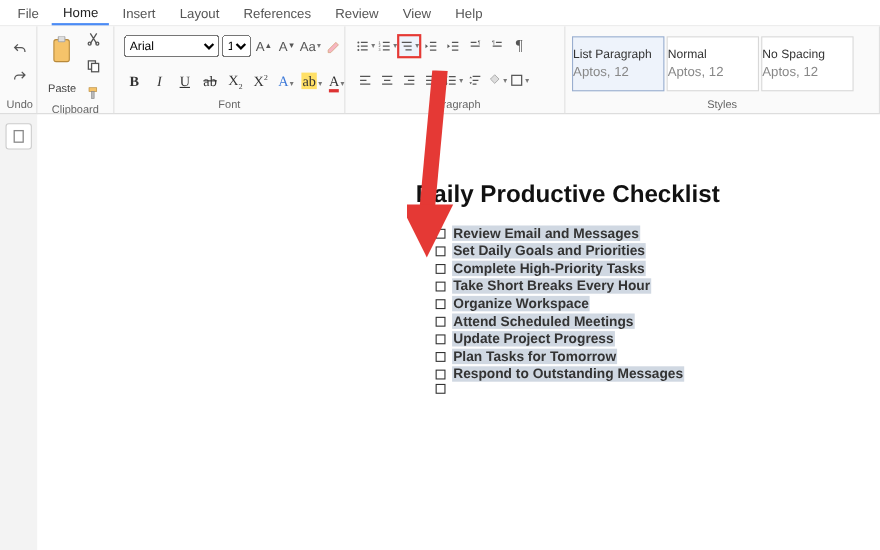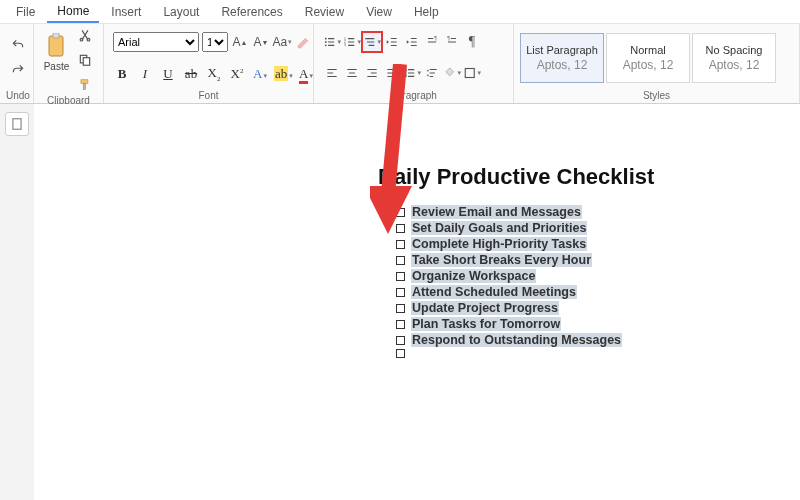--- a/index.html
+++ b/index.html
@@ -45,21 +45,21 @@
   }
   .group-body { flex: 1; display: flex; align-items: center; }
   .group-label {
     text-align: center; font-size: 10px; color: #666;
     padding: 1px 0 2px 0;
     position: relative;
   }
   .col { display: flex; flex-direction: column; align-items: center; gap: 7px; padding: 0 3px; }
   .row { display: flex; align-items: center; gap: 2px; }
   .big-btn {
-    display: flex; flex-direction: column; align-items: center; justify-content: flex-start;
+    display: flex; flex-direction: column; align-items: center; justify-content: space-between;
     width: 40px; height: 54px; cursor: pointer; gap: 2px;
   }
   .big-btn span { font-size: 10px; color: #444; }
   .tiny { width: 18px; height: 18px; display:flex; align-items:center; justify-content:center; cursor:pointer; color:#555; position:relative; }
   .tiny svg { width: 14px; height: 14px; }
   .tiny.highlight { outline: 2px solid #e53935; outline-offset: 0px; background:#eef3fb; }
   select.fontname { width: 86px; height: 20px; font-size: 11px; }
   select.fontsize { width: 26px; height: 20px; font-size: 11px; }
   .caret { font-size: 7px; color:#777; margin-left:1px; }
   .font-toolrow1 { display:flex; gap:3px; align-items:center; }
@@ -67,21 +67,21 @@
   .font-toolrow2 .glyph { width:18px; text-align:center; font-family: "Times New Roman", serif; font-size:13px; cursor:pointer; }
   .b { font-weight:bold; }
   .i { font-style:italic; }
   .u { text-decoration:underline; }
   .s { text-decoration:line-through; }
   
   .styles-group .group-body { gap: 2px; }
   .style-card {
     width: 84px; height: 50px;
     border: 1px solid #d8d8d8;
-    display:flex; flex-direction:column; align-items:center; justify-content:center;
+    display:flex; flex-direction:column; justify-content:center;
     gap:2px; cursor:pointer; background:#fff;
   }
   .style-card.selected { border:1px solid #9aaecf; background:#eef3fb; }
   .style-card .sname { font-size:11px; color:#333; }
   .style-card .ssub  { font-size:12px;  color:#888; }
   
   .appbody { display:flex; height: calc(500px - 24px - 80px); }
   .sidebar {
     width: 34px; background:#f3f3f3;
     padding-top:8px;

